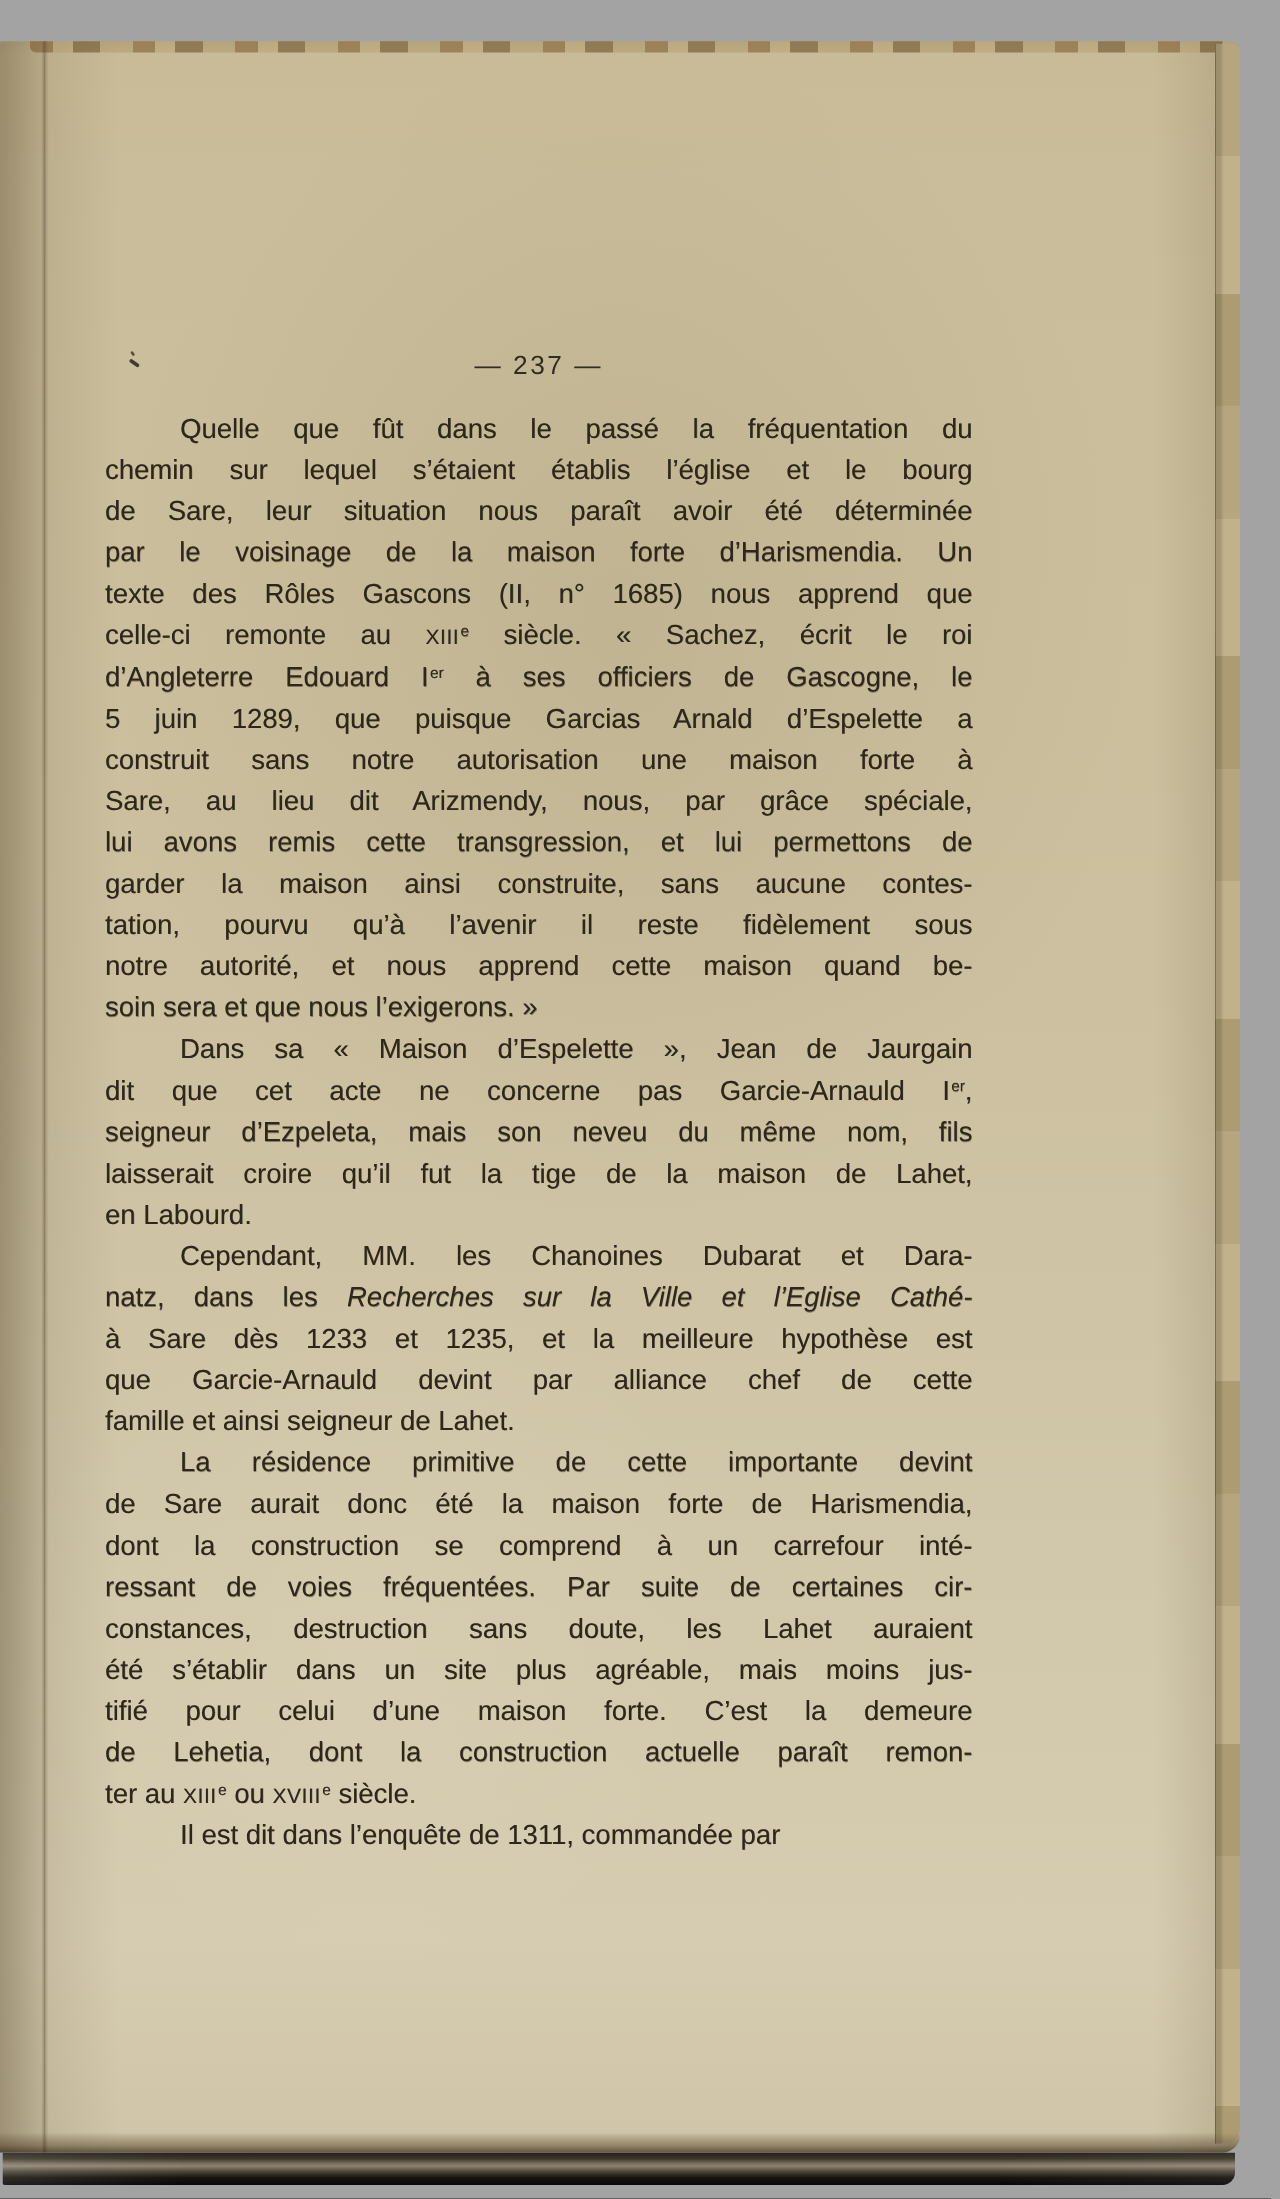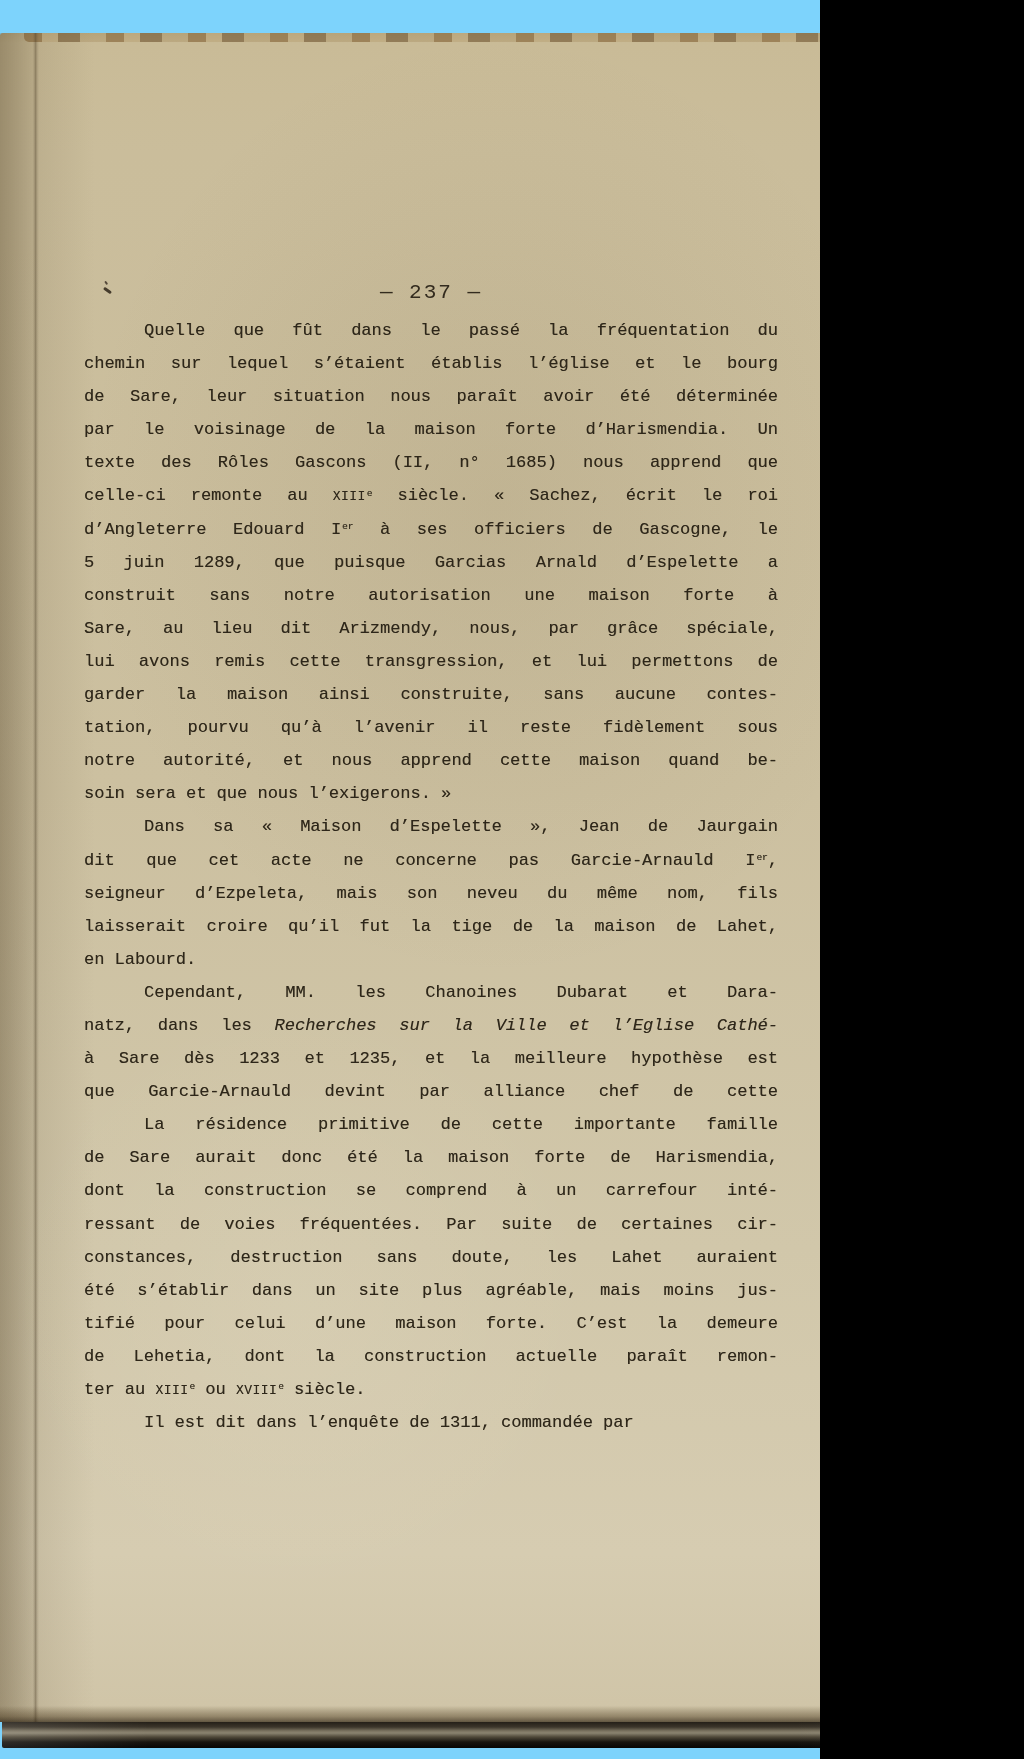--- a/index.html
+++ b/index.html
@@ -1,19 +1,19 @@
 <!DOCTYPE html>
 <html><head>
 <meta charset="utf-8">
 <style>
   html,body{margin:0;padding:0;background:#000;}
   .stage{
-    position:relative;width:820px;height:1759px;overflow:hidden;
-    background:#7dd3fc;
-    font-family:Liberation Mono, monospace;
+    position:relative;width:1024px;height:1759px;overflow:hidden;
+    background:#a3a3a3;
+    font-family:Liberation Sans, sans-serif;
   }
   
   .page{
     position:absolute;left:0;top:33px;width:992px;height:1689px;
     background:
       radial-gradient(ellipse 60% 40% at 50% 28%, rgba(100,82,48,0.10), transparent 70%),
       radial-gradient(ellipse 50% 30% at 30% 75%, rgba(255,252,240,0.08), transparent 60%),
       linear-gradient(90deg, rgba(86,70,44,0.30) 0, rgba(86,70,44,0.12) 34px, rgba(86,70,44,0) 95px),
       linear-gradient(90deg, rgba(0,0,0,0) 93%, rgba(96,80,50,0.20) 100%),
       linear-gradient(180deg, #c2b38c 0, #c9bb97 10px, #cabd9b 120px, #ccc0a0 45%, #d1c7aa 72%, #d6ccb1 90%, #d0c5a8 99%, #b7a988 100%);
@@ -62,22 +62,22 @@
   .fleck::after{
     content:"";position:absolute;left:-3px;top:-5px;width:4px;height:2px;
     background:#55493a;border-radius:2px;transform:rotate(20deg);
   }
   
   .page-number{
     position:absolute;left:84px;top:281px;width:694px;
     text-align:center;font-size:21px;letter-spacing:2px;color:#332b1e;
   }
   .text-block{
-    position:absolute;left:84px;top:314px;width:694px;
-    font-size:17px;color:#2d2619;
+    position:absolute;left:84px;top:326px;width:694px;
+    font-size:22px;color:#2d2619;
   }
   .line{
     height:33.1px;line-height:33.1px;
     text-align:justify;text-align-last:justify;
     text-shadow:0.3px 0.3px 0 rgba(45,38,25,0.45);
   }
   .line.end{text-align-last:left;}
   .line.indent{padding-left:60px;}
   .seg-i{font-style:italic;}
   .seg-sc{font-size:0.76em;letter-spacing:0.5px;}
@@ -123,23 +123,24 @@
         <div class="line"><span class="seg-n">dit que cet acte ne concerne pas Garcie-Arnauld I</span><span class="seg-sup">er</span><span class="seg-n">,</span></div>
         <div class="line"><span class="seg-n">seigneur d’Ezpeleta, mais son neveu du même nom, fils</span></div>
         <div class="line"><span class="seg-n">laisserait croire qu’il fut la tige de la maison de Lahet,</span></div>
         <div class="line end"><span class="seg-n">en Labourd.</span></div>
       </div>
       <div>
         <div class="line indent"><span class="seg-n">Cependant, MM. les Chanoines Dubarat et Dara-</span></div>
         <div class="line"><span class="seg-n">natz, dans les </span><span class="seg-i">Recherches sur la Ville et l’Eglise Cathé-</span></div>
         <div class="line"><span class="seg-n">à Sare dès 1233 et 1235, et la meilleure hypothèse est</span></div>
         <div class="line"><span class="seg-n">que Garcie-Arnauld devint par alliance chef de cette</span></div>
+        <div class="line end"><span class="seg-n">famille et ainsi seigneur de Lahet.</span></div>
       </div>
       <div>
-        <div class="line indent"><span class="seg-n">La résidence primitive de cette importante famille</span></div>
+        <div class="line indent"><span class="seg-n">La résidence primitive de cette importante devint</span></div>
         <div class="line"><span class="seg-n">de Sare aurait donc été la maison forte de Harismendia,</span></div>
         <div class="line"><span class="seg-n">dont la construction se comprend à un carrefour inté-</span></div>
         <div class="line"><span class="seg-n">ressant de voies fréquentées. Par suite de certaines cir-</span></div>
         <div class="line"><span class="seg-n">constances, destruction sans doute, les Lahet auraient</span></div>
         <div class="line"><span class="seg-n">été s’établir dans un site plus agréable, mais moins jus-</span></div>
         <div class="line"><span class="seg-n">tifié pour celui d’une maison forte. C’est la demeure</span></div>
         <div class="line"><span class="seg-n">de Lehetia, dont la construction actuelle paraît remon-</span></div>
         <div class="line end"><span class="seg-n">ter au </span><span class="seg-sc">XIII</span><span class="seg-sup">e</span><span class="seg-n"> ou </span><span class="seg-sc">XVIII</span><span class="seg-sup">e</span><span class="seg-n"> siècle.</span></div>
       </div>
       <div>

